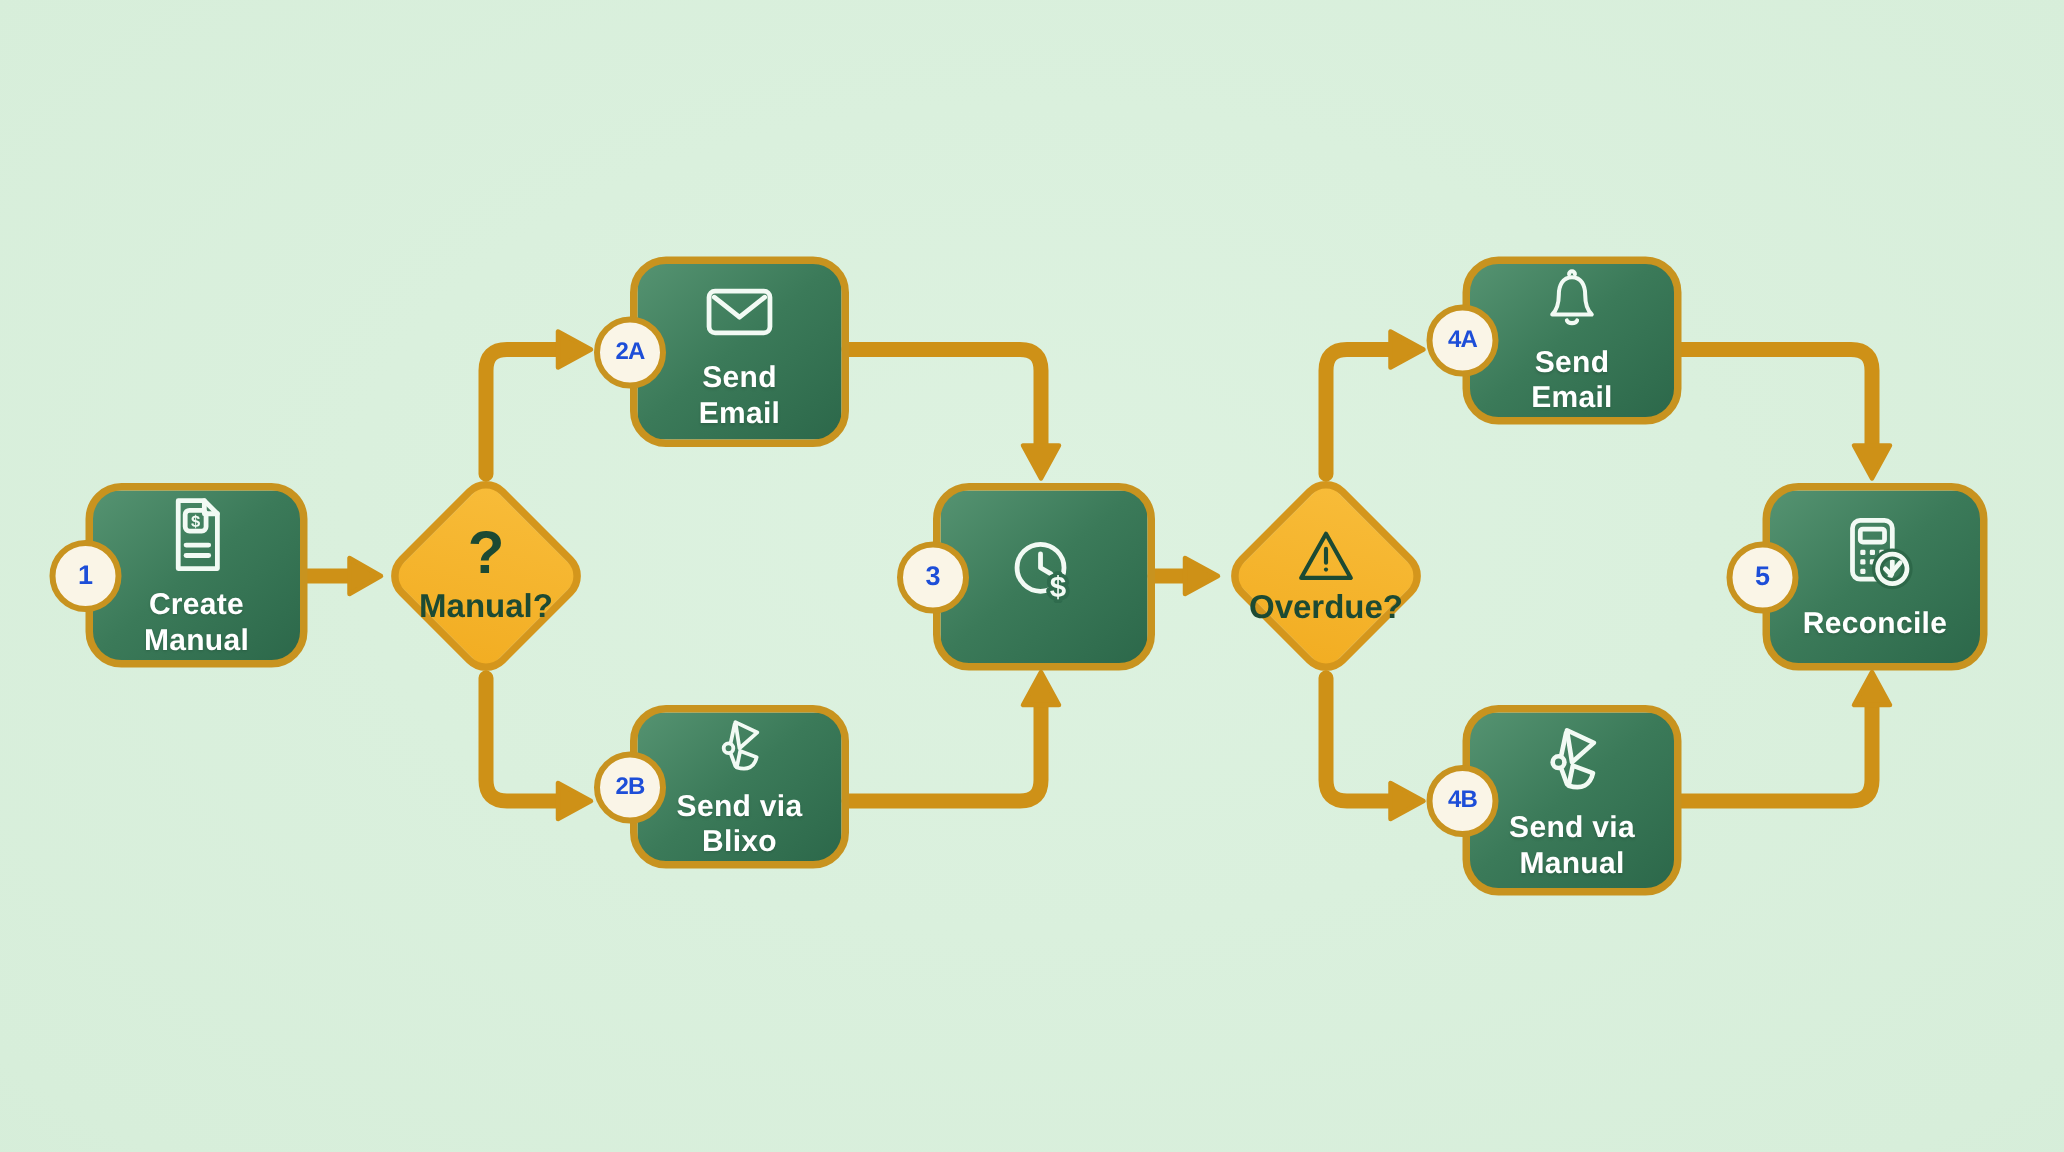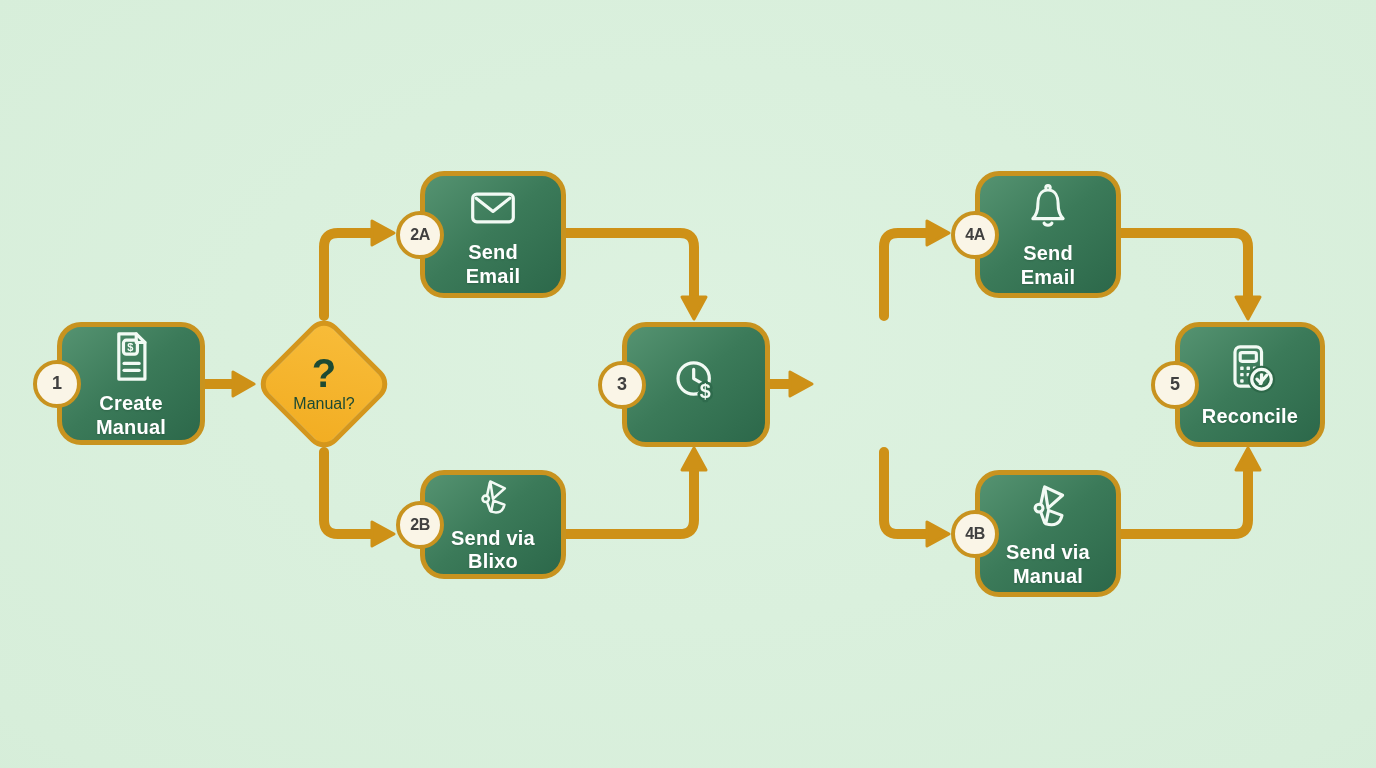--- a/index.html
+++ b/index.html
@@ -23,38 +23,38 @@
   .node .lbl{font-size:20px;font-weight:700;line-height:1.18;letter-spacing:.2px;
     text-shadow:0 1px 2px rgba(0,0,0,.15);}
   .node .lbl span{display:block;}
 
   
   .badge{
     position:absolute;left:-29px;top:50%;transform:translateY(-50%);
     width:40px;height:40px;border-radius:50%;
     background:#faf5e7;border:4px solid #c8931f;
     display:flex;align-items:center;justify-content:center;
-    font-size:18px;font-weight:700;color:#404040;z-index:3;
+    font-size:18px;font-weight:700;color:#1d4ed8;z-index:3;
   }
   .badge.wide{font-size:16px;letter-spacing:-0.5px;}
 
   
   .diamond{position:absolute;width:100px;height:100px;z-index:2;}
   .diamond .shape{
     position:absolute;inset:0;transform:rotate(45deg);
     background:linear-gradient(150deg,#f8bc39 0%,#f2ad22 100%);
     border:5px solid #d4961c;border-radius:18px;box-sizing:border-box;
   }
   .diamond .content{
     position:absolute;left:-35px;right:-35px;top:0;bottom:0;
     display:flex;flex-direction:column;align-items:center;justify-content:center;
     color:#1c4a33;text-align:center;
   }
   .diamond .qmark{font-size:40px;font-weight:800;line-height:.9;margin-bottom:4px;}
-  .diamond .dlbl{font-size:16px;font-weight:400;white-space:nowrap;}
+  .diamond .dlbl{font-size:22px;font-weight:700;white-space:nowrap;}
 </style>
 </head>
 <body>
 
 <div class="stage">
 
   <svg class="wires" width="1376" height="768" viewBox="0 0 1376 768">
     <g stroke="#ce9117" stroke-width="10" fill="none" stroke-linecap="round" stroke-linejoin="round">
       <path d="M205 384 H234"></path>
       <path d="M324 316 V247 Q324 233 338 233 H373"></path>
@@ -134,22 +134,33 @@
 
   <div class="node" style="left:622px;top:322px;width:148px;height:125px;">
     <div class="badge">3</div>
     <svg class="icon" width="58" height="56" viewBox="0 0 100 96" fill="none" stroke="#f2faf4" stroke-width="5.5" stroke-linecap="round" stroke-linejoin="round">
       <circle cx="46" cy="42" r="27"></circle>
       <path d="M46 26 V42 L58 49"></path>
       <text x="66" y="76" font-size="34" font-weight="700" fill="#f2faf4" stroke="#2f6b4d" stroke-width="9" text-anchor="middle" style="paint-order:stroke;">$</text>
     </svg>
   </div>
 
-
-  <div class="node" style="left:975px;top:171px;width:146px;height:127px;">
+  <div class="diamond" style="left:834px;top:334px;">
+    <div class="shape"></div>
+    <div class="content">
+      <svg width="46" height="42" viewBox="0 0 100 90" fill="none" stroke="#1c4a33" stroke-width="6" stroke-linecap="round" stroke-linejoin="round">
+        <path d="M50 12 L86 76 H14 Z"></path>
+        <line x1="50" y1="34" x2="50" y2="54"></line>
+        <circle cx="50" cy="64" r="3" fill="#1c4a33" stroke="none"></circle>
+      </svg>
+      <div class="dlbl">Overdue?</div>
+    </div>
+  </div>
+
+  <div class="node" style="left:975px;top:171px;width:146px;height:112px;">
     <div class="badge wide">4A</div>
     <svg class="icon" width="56" height="56" viewBox="0 0 100 100" fill="none" stroke="#f2faf4" stroke-width="5.5" stroke-linecap="round" stroke-linejoin="round">
       <path d="M50 18 C63 18 68 30 68 42 C68 58 72 64 77 69 H23 C28 64 32 58 32 42 C32 30 37 18 50 18 Z"></path>
       <path d="M46 14 a4 4 0 0 1 8 0"></path>
       <path d="M43 77 C45 82 55 82 57 77"></path>
     </svg>
     <div class="lbl">
       <span>Send</span>
         <span>Email</span>
     </div>

